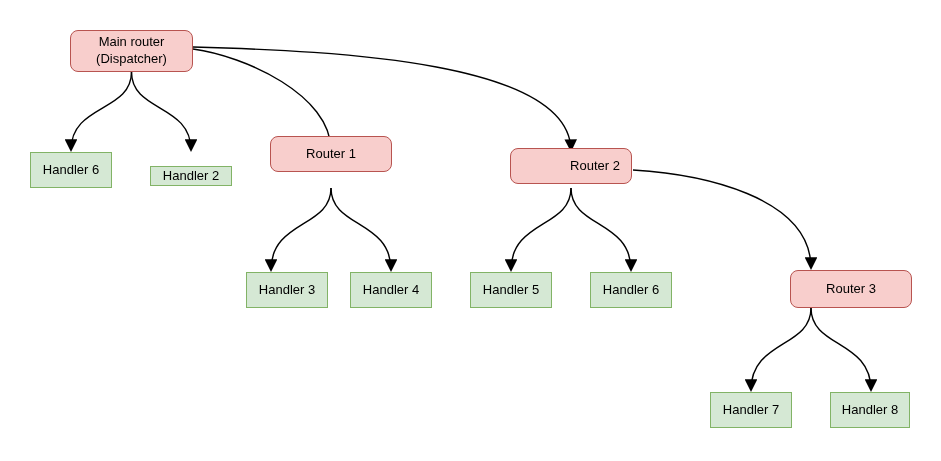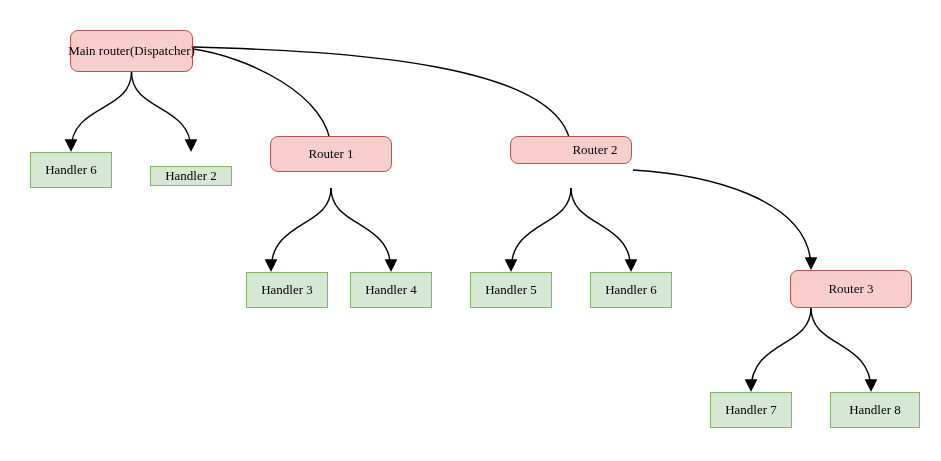--- a/index.html
+++ b/index.html
@@ -15,28 +15,28 @@
   svg.edges path.edge {
     fill: none;
     stroke: var(--edge, #000000);
     stroke-width: 1.4;
   }
   #arrowhead path { fill: var(--edge, #000000); stroke: none; }
   .node {
     position: absolute;
     box-sizing: border-box;
     display: flex;
+    flex-direction: column;
     align-items: center;
     justify-content: center;
     text-align: center;
     font-size: 13px;
     line-height: 1.3;
     color: var(--text, #000000);
     white-space: nowrap;
-    font-family: Liberation Serif, serif;
   }
   .node.router {
     background: var(--router-fill, #f8cecc);
     border: 1.3px solid var(--router-border, #b85450);
     border-radius: 8px;
   }
   .node.handler {
     background: var(--handler-fill, #d5e8d4);
     border: 1.3px solid var(--handler-border, #82b366);
   }
@@ -72,21 +72,21 @@
 
   <div class="node handler" style="left:30px; top:152px; width:82px; height:36px;">
     <span>Handler 6</span>
   </div>
   <div class="node handler" style="left:150px; top:166px; width:82px; height:20px;">
     <span>Handler 2</span>
   </div>
   <div class="node router" style="left:270px; top:136px; width:122px; height:36px;">
     <span>Router 1</span>
   </div>
-  <div class="node router" style="left:510px; top:136px; width:122px; height:28px;padding-left:48px;">
+  <div class="node router" style="left:510px; top:148px; width:122px; height:36px;padding-left:48px;">
     <span>Router 2</span>
   </div>
 
   <div class="node handler" style="left:246px; top:272px; width:82px; height:36px;">
     <span>Handler 3</span>
   </div>
   <div class="node handler" style="left:350px; top:272px; width:82px; height:36px;">
     <span>Handler 4</span>
   </div>
   <div class="node handler" style="left:470px; top:272px; width:82px; height:36px;">
@@ -95,17 +95,17 @@
   <div class="node handler" style="left:590px; top:272px; width:82px; height:36px;">
     <span>Handler 6</span>
   </div>
   <div class="node router" style="left:750px; top:270px; width:122px; height:38px;margin-left:40px;">
     <span>Router 3</span>
   </div>
 
   <div class="node handler" style="left:710px; top:392px; width:82px; height:36px;">
     <span>Handler 7</span>
   </div>
-  <div class="node handler" style="left:830px; top:392px; width:90px; height:36px;">
+  <div class="node handler" style="left:830px; top:392px; width:80px; height:36px;">
     <span>Handler 8</span>
   </div>
 
 </div>
 
 </body></html>

